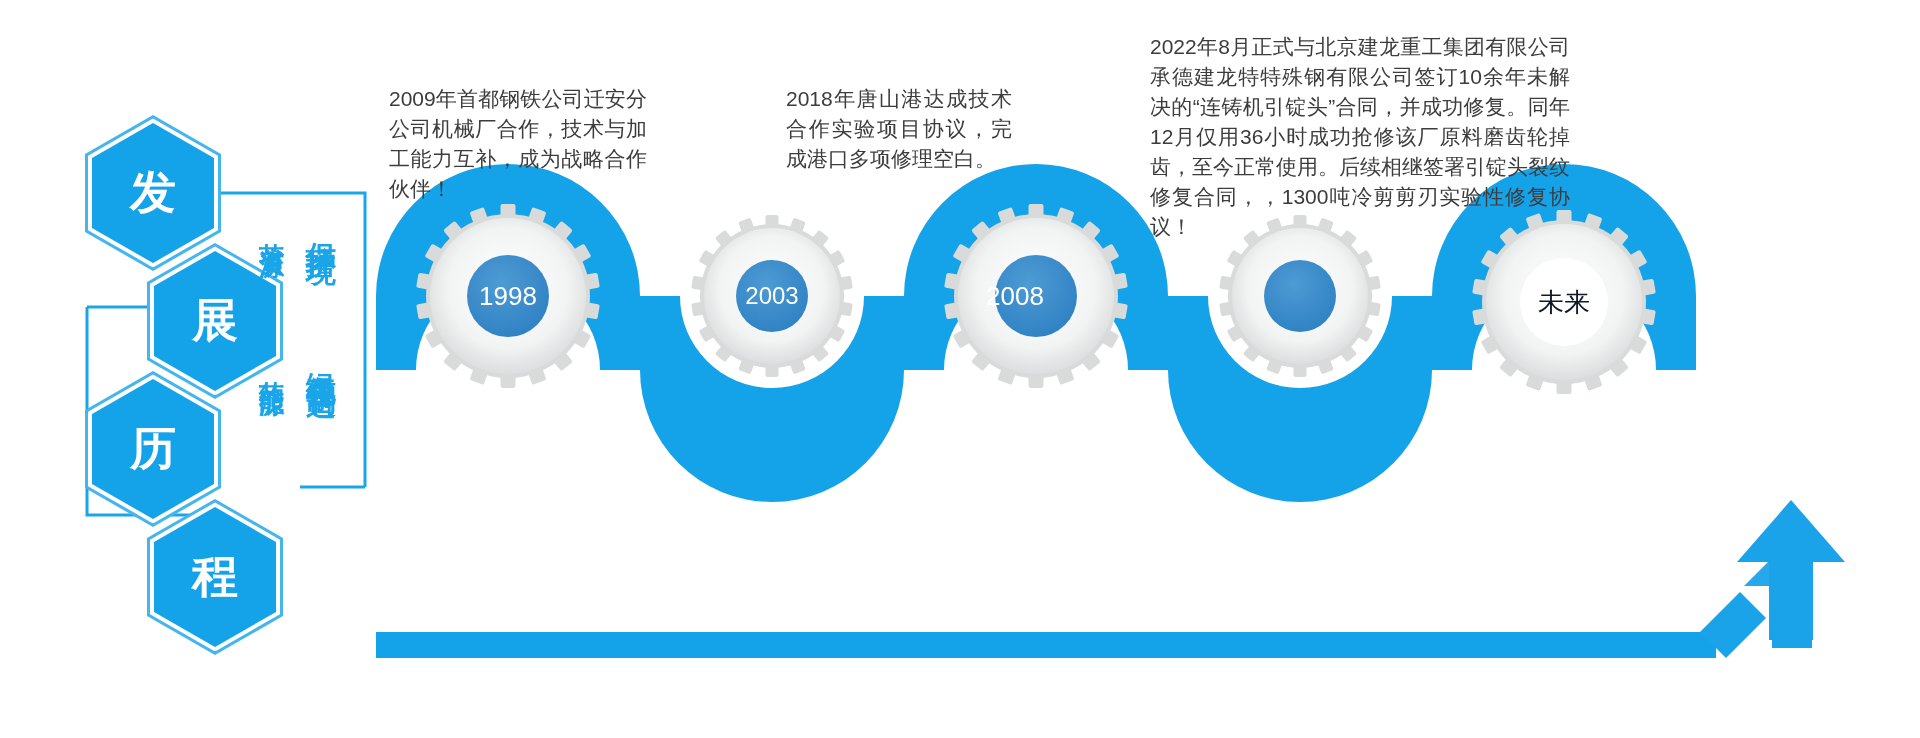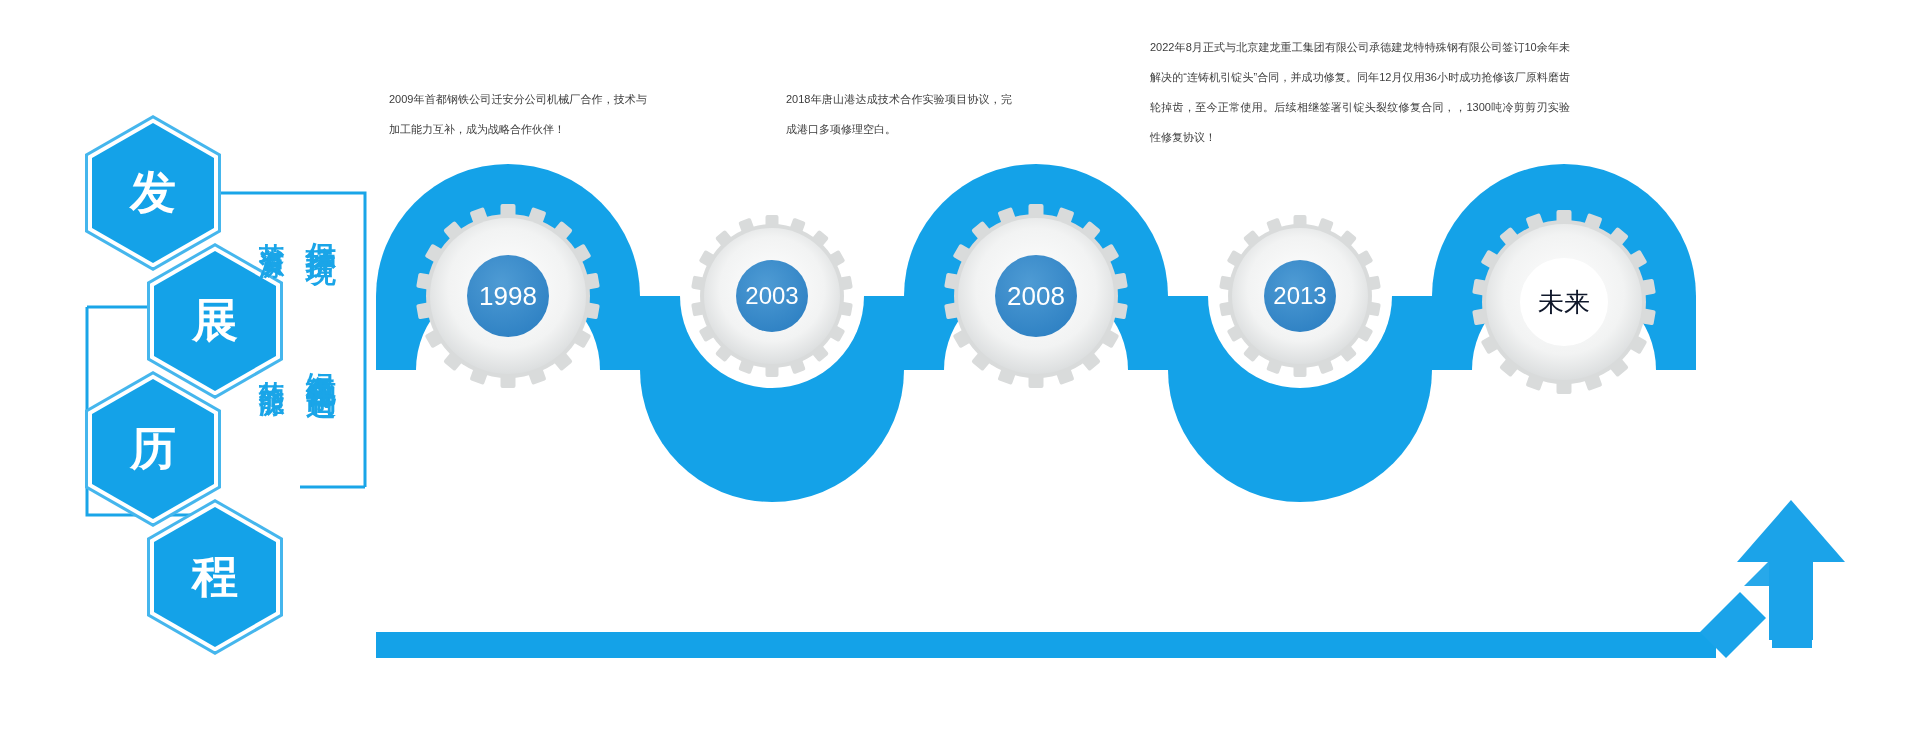--- a/index.html
+++ b/index.html
@@ -74,21 +74,21 @@
     color: #1AA5E8;
     font-weight: 700;
     letter-spacing: 4px;
     white-space: nowrap;
   }
 
   
   .note {
     position: absolute;
     color: #3c3c3c;
-    font-size: 11px;
+    font-size: 21px;
     line-height: 30px;
     text-align: justify;
   }
 
   
   .node {
     position: absolute;
     width: 150px;
     height: 150px;
   }
@@ -305,25 +305,22 @@
       <path d="M 1772 562 L 1812 562 L 1812 648 L 1772 648 Z" fill="#1BA3E9"></path>
     </g>
   </svg>
 
   <div class="node" style="left:433px; top:221px;">
     <div class="label">1998</div>
   </div>
   <div class="node small" style="left:705px; top:229px;">
     <div class="label">2003</div>
   </div>
-  <div class="node" style="left:961px; top:221px;text-align:center;">
+  <div class="node" style="left:940px; top:221px;text-align:center;">
     <div class="label">2008</div>
-  </div>
-  <div class="node small" style="left:1233px; top:229px;">
-    <div class="label">2013</div>
   </div>
   <div class="node" style="left:1489px; top:227px;">
     <div class="label" style="color:#0f172a;">未来</div>
   </div>
 
   <div class="left-panel">
 
     <svg width="320" height="430" style="position:absolute;left:0;top:0;">
       <path d="M 142 78 L 290 78 L 290 372" stroke="#1AA5E8" stroke-width="3" fill="none"></path>
       <path d="M 12 192 L 12 400 L 128 400" stroke="#1AA5E8" stroke-width="3" fill="none"></path>

